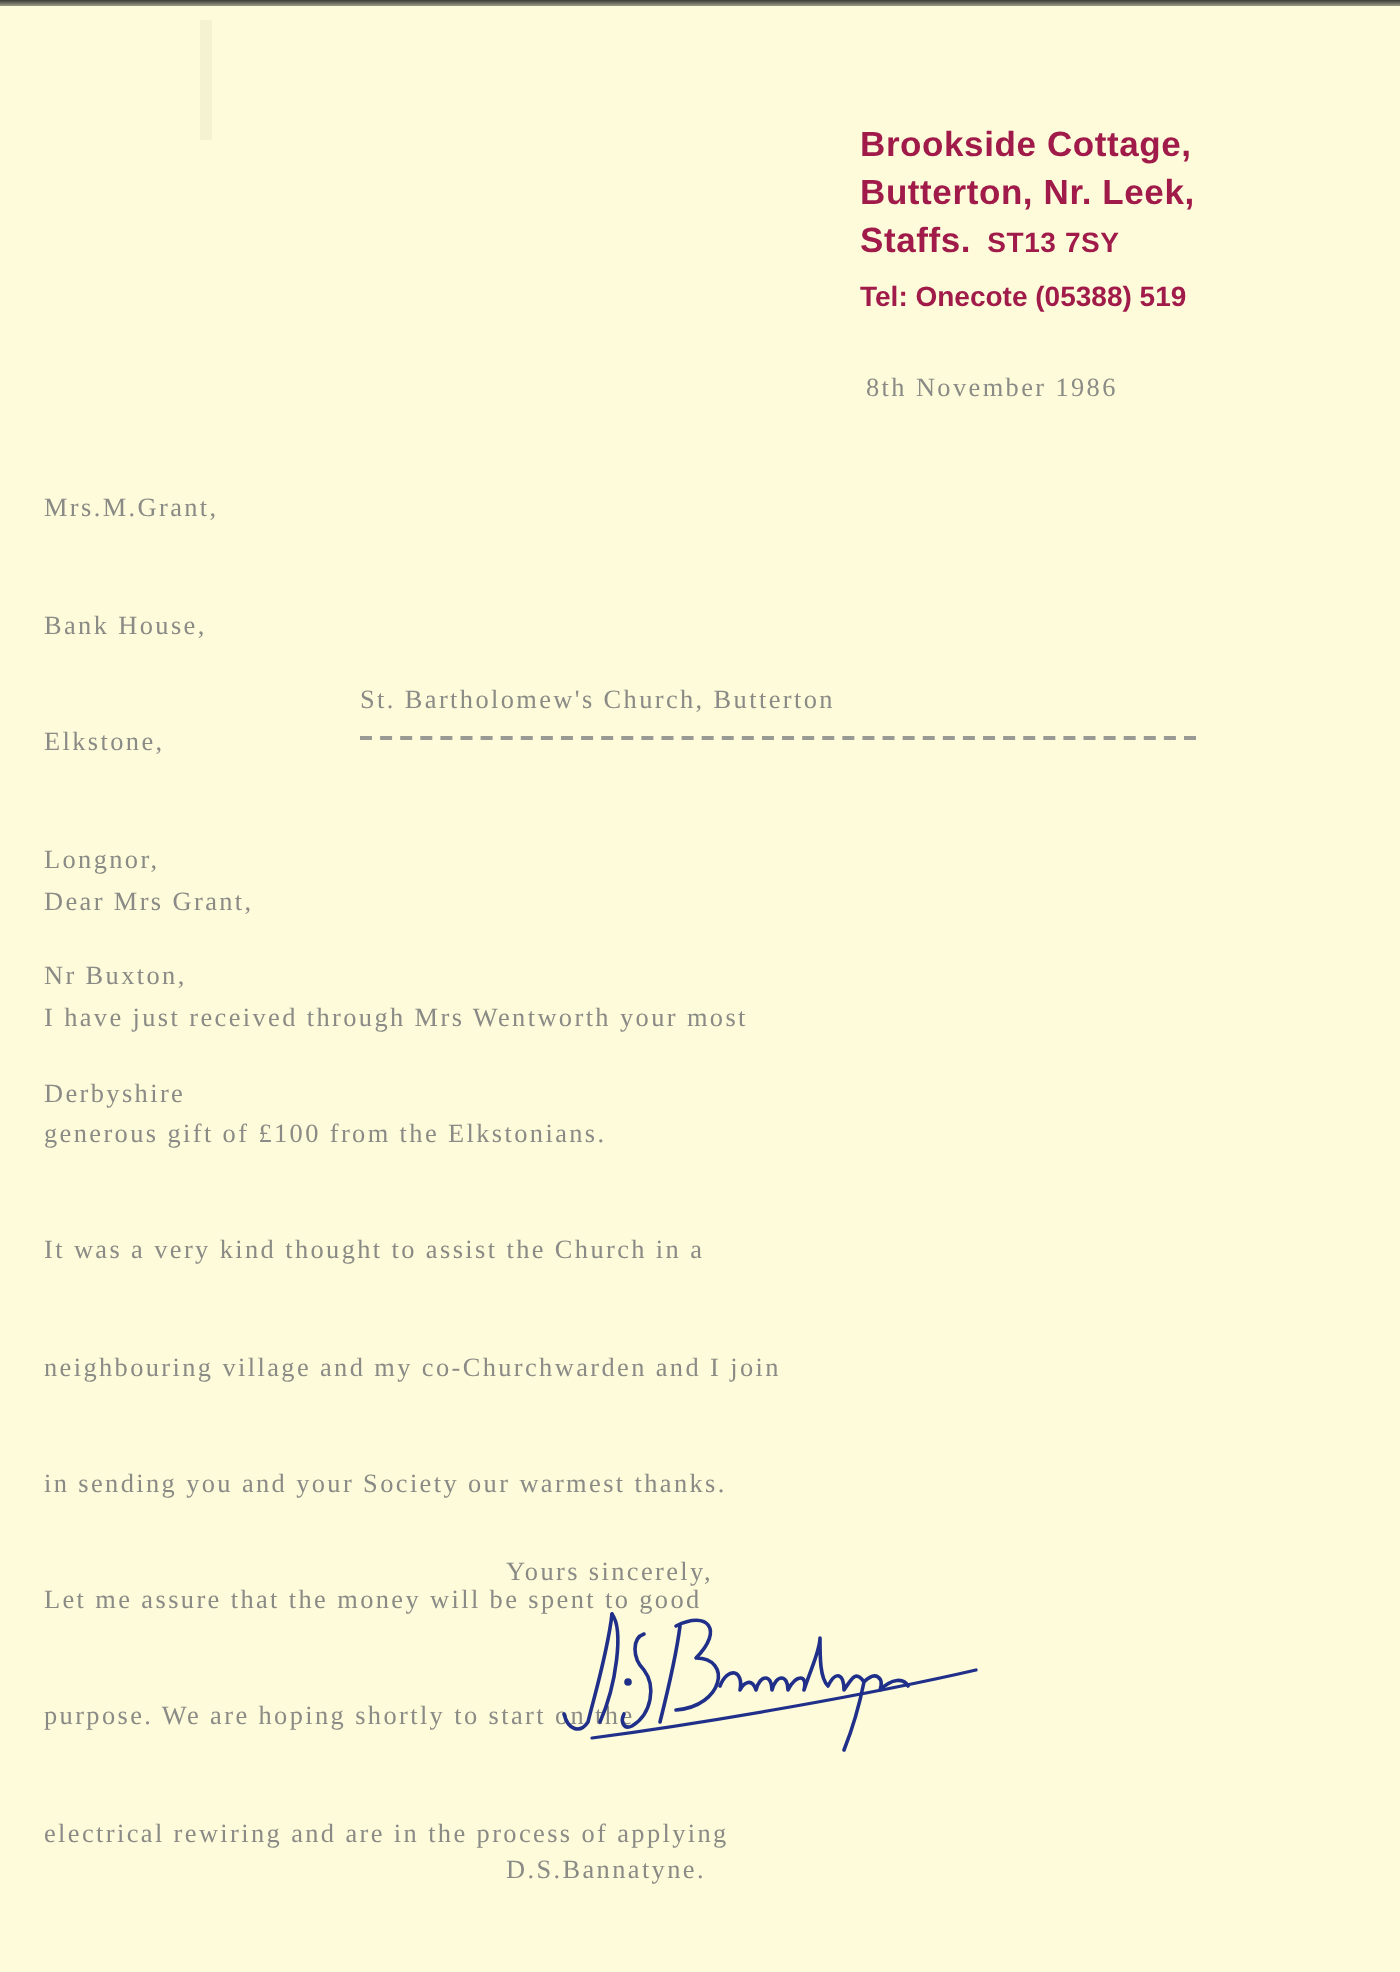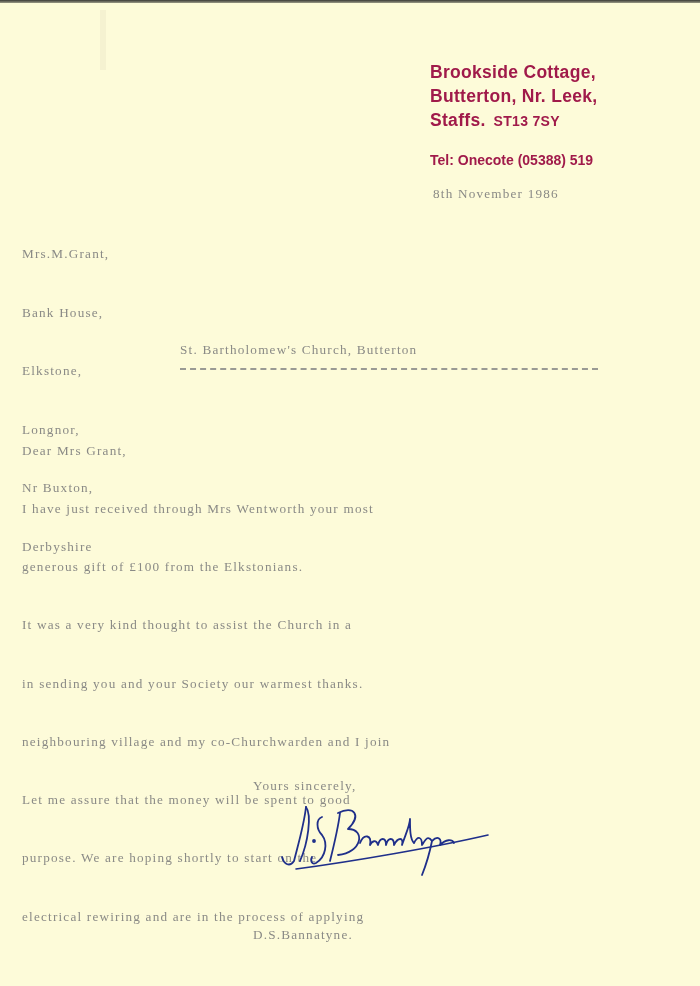--- a/index.html
+++ b/index.html
@@ -41,21 +41,21 @@
       white-space: nowrap;
     }
     .lh-line .postcode {
       font-size: 14px;
       margin-left: 8px;
       text-align: right;
     }
     .lh-tel {
       font-size: 14px;
       line-height: 22px;
-      margin-top: 16px;
+      margin-top: 4px;
       white-space: nowrap;
     }
     .typed {
       color: #8a8a86;
       font-family: Liberation Serif, serif;
       font-size: 13.2px;
       letter-spacing: 1.2px;
       white-space: pre;
     }
     .date {
@@ -132,22 +132,22 @@
 </div>
 
 <div class="typed subject">St. Bartholomew's Church, Butterton</div>
 <div class="subject-underline"></div>
 
 <div class="typed body-text">
   <div>Dear Mrs Grant,</div>
   <div>I have just received through Mrs Wentworth your most</div>
   <div>generous gift of £100 from the Elkstonians.</div>
   <div>It was a very kind thought to assist the Church in a</div>
+  <div>neighbouring village and my co-Churchwarden and I join</div>
   <div>in sending you and your Society our warmest thanks.</div>
-  <div>neighbouring village and my co-Churchwarden and I join</div>
   <div>Let me assure that the money will be spent to good</div>
   <div>purpose. We are hoping shortly to start on the</div>
   <div>electrical rewiring and are in the process of applying</div>
   
   
   
   
   
   
   

